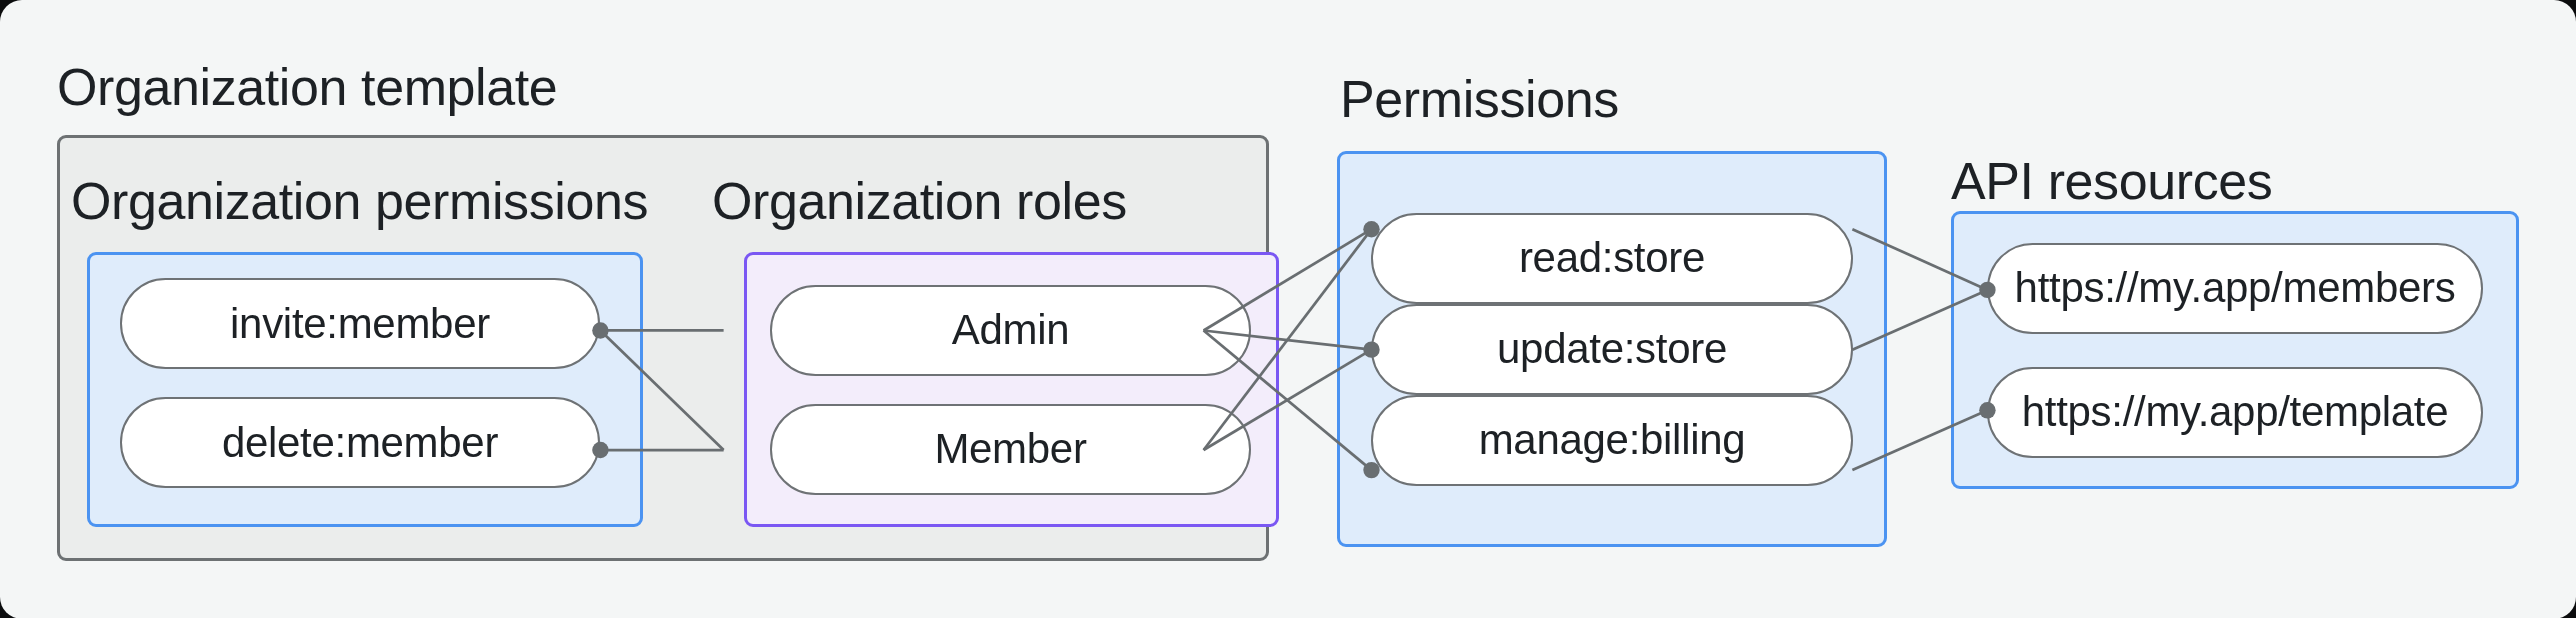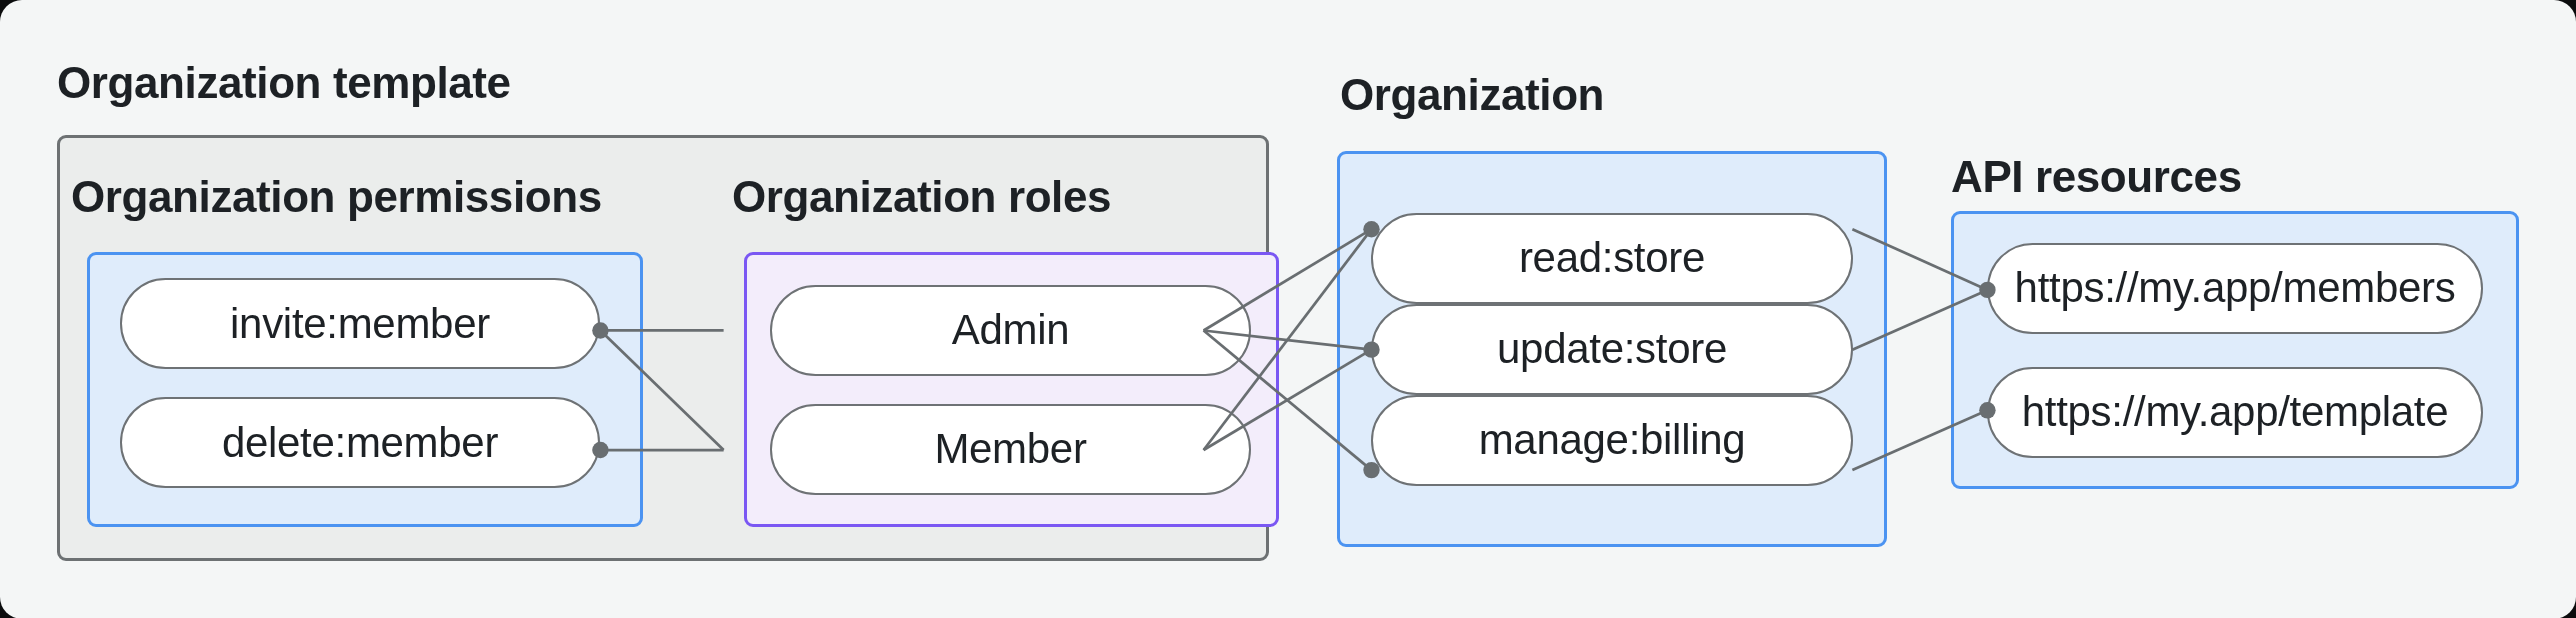--- a/index.html
+++ b/index.html
@@ -16,22 +16,22 @@
     position: absolute;
     inset: 0;
     background: var(--c-canvas_bg, #f4f6f6);
     border-radius: 22px;
     overflow: hidden;
     font-family: "Liberation Sans", "DejaVu Sans", sans-serif;
     color: var(--c-text, #1d2125);
   }
   .title {
     position: absolute;
-    font-size: 44px;
-    font-weight: 700;
+    font-size: 52px;
+    font-weight: 400;
     letter-spacing: -0.4px;
     line-height: 1;
     white-space: nowrap;
   }
   .box {
     position: absolute;
     box-sizing: border-box;
     border-radius: 9px;
   }
   .gray-box {
@@ -78,21 +78,21 @@
     display: flex;
     align-items: center;
     justify-content: center;
     font-size: 42px;
     font-weight: 400;
     letter-spacing: -0.3px;
     white-space: nowrap;
   }
   .main-title        { left: 57px;   top: 61px;  }
   .op-label          { left: 11px;   top: 37px;  position: absolute; }
-  .or-label          { left: 672px;  top: 37px;  position: absolute; }
+  .or-label          { left: 652px;  top: 37px;  position: absolute; }
   .permissions-label { left: 1340px; top: 73px;  }
   .api-label         { left: 1951px; top: 135px; margin-top: 20px; }
   .edges-layer {
     position: absolute;
     inset: 0;
     width: 100%;
     height: 100%;
     pointer-events: none;
     z-index: 5;
   }
@@ -115,21 +115,21 @@
         <div class="pill">invite:member</div>
         <div class="pill">delete:member</div>
       </div>
 
       <div class="box node-box purple-box org-roles-box">
         <div class="pill">Admin</div>
         <div class="pill">Member</div>
       </div>
     </div>
 
-    <div class="title permissions-label">Organization</div>
+    <div class="title permissions-label">Permissions</div>
 
     <div class="box node-box blue-box permissions-box">
       <div class="pill">read:store</div>
       <div class="pill">update:store</div>
       <div class="pill">manage:billing</div>
     </div>
 
     <div class="title api-label">API resources</div>
 
     <div class="box node-box blue-box api-resources-box">

